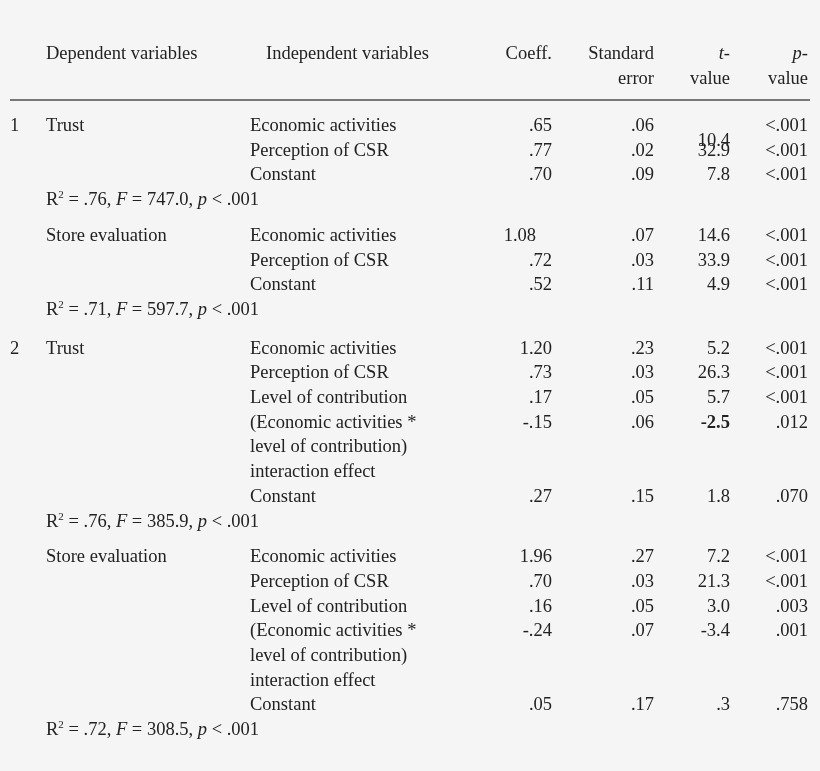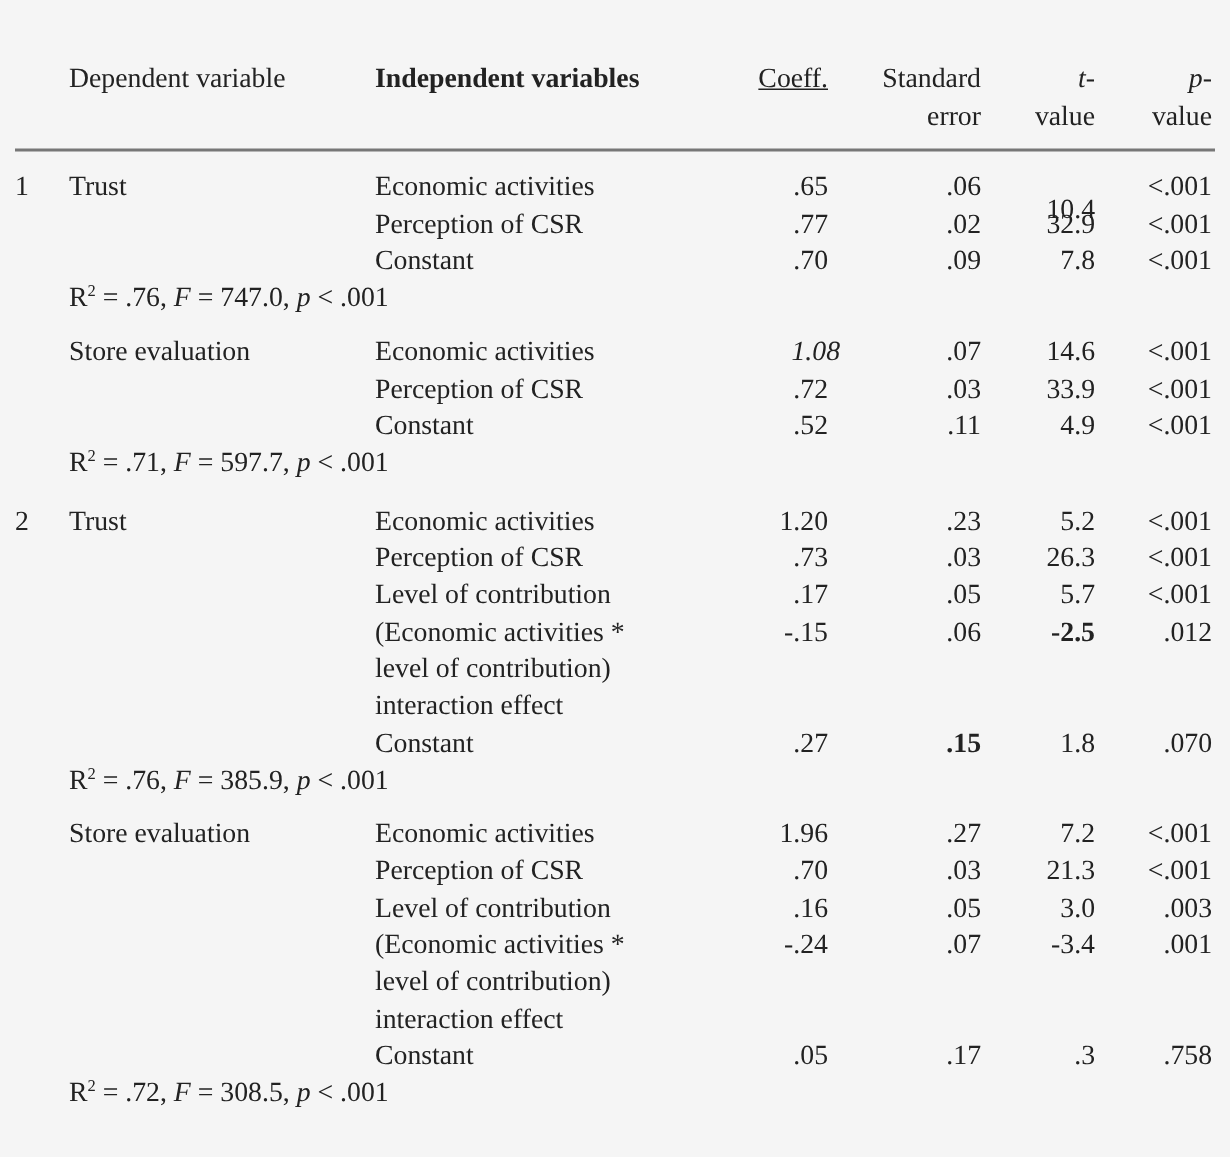--- a/index.html
+++ b/index.html
@@ -27,23 +27,23 @@
       background: #777;
     }
     i { font-style: italic; }
     sup { font-size: 11px; vertical-align: 7px; line-height: 0; }
   </style>
 </head>
 <body>
 
 <div>
 
-  <div class="abs" style="left:46px;top:41px;">Dependent variable</div>
-  <div class="abs" style="left:250px;top:41px;font-weight:bold;">Independent variables</div>
-  <div class="abs r" style="right:268px;top:41px;text-decoration:underline;">Coeff.</div>
+  <div class="abs" style="left:46px;top:41px;">Dependent variables</div>
+  <div class="abs" style="left:266px;top:41px;">Independent variables</div>
+  <div class="abs r" style="right:268px;top:41px;">Coeff.</div>
   <div class="abs r" style="right:166px;top:41px;">Standard</div>
   <div class="abs r" style="right:166px;top:66px;">error</div>
   <div class="abs r" style="right:90px;top:41px;"><i>t-</i></div>
   <div class="abs r" style="right:90px;top:66px;">value</div>
   <div class="abs r" style="right:12px;top:41px;"><i>p-</i></div>
   <div class="abs r" style="right:12px;top:66px;">value</div>
 
   <div class="hdr-rule"></div>
 
   <div id="body-rows">
@@ -60,21 +60,21 @@
       <div class="abs r" style="right:90px;top:137.7px;">32.9</div>
       <div class="abs r" style="right:12px;top:137.7px;">&lt;.001</div>
       <div class="abs" style="left:250px;top:162.39999999999998px;">Constant</div>
       <div class="abs r" style="right:268px;top:162.39999999999998px;">.70</div>
       <div class="abs r" style="right:166px;top:162.39999999999998px;">.09</div>
       <div class="abs r" style="right:90px;top:162.39999999999998px;">7.8</div>
       <div class="abs r" style="right:12px;top:162.39999999999998px;">&lt;.001</div>
       <div class="abs" style="left:46px;top:187.09999999999997px;"><span style="white-space: pre;">R</span><sup style="white-space: pre;">2</sup><span style="white-space: pre;"> = </span><span style="white-space: pre;">.76</span><span style="white-space: pre;">, </span><i style="white-space: pre;">F</i><span style="white-space: pre;"> = </span><span style="white-space: pre;">747.0</span><span style="white-space: pre;">, </span><i style="white-space: pre;">p</i><span style="white-space: pre;"> &lt; </span><span style="white-space: pre;">.001</span></div>
       <div class="abs" style="left:46px;top:222.79999999999995px;">Store evaluation</div>
       <div class="abs" style="left:250px;top:222.79999999999995px;">Economic activities</div>
-      <div class="abs r" style="right:260px;top:222.79999999999995px;font-style:italic;">1.08</div>
+      <div class="abs r" style="right:284px;top:222.79999999999995px;">1.08</div>
       <div class="abs r" style="right:166px;top:222.79999999999995px;">.07</div>
       <div class="abs r" style="right:90px;top:222.79999999999995px;text-align:center;">14.6</div>
       <div class="abs r" style="right:12px;top:222.79999999999995px;">&lt;.001</div>
       <div class="abs" style="left:250px;top:247.49999999999994px;">Perception of CSR</div>
       <div class="abs r" style="right:268px;top:247.49999999999994px;">.72</div>
       <div class="abs r" style="right:166px;top:247.49999999999994px;">.03</div>
       <div class="abs r" style="right:90px;top:247.49999999999994px;">33.9</div>
       <div class="abs r" style="right:12px;top:247.49999999999994px;">&lt;.001</div>
       <div class="abs" style="left:250px;top:272.19999999999993px;">Constant</div>
       <div class="abs r" style="right:268px;top:272.19999999999993px;">.52</div>
@@ -101,21 +101,21 @@
       <div class="abs r" style="right:12px;top:384.9999999999999px;">&lt;.001</div>
       <div class="abs" style="left:250px;top:409.6999999999999px;">(Economic activities *</div>
       <div class="abs r" style="right:268px;top:409.6999999999999px;">-.15</div>
       <div class="abs r" style="right:166px;top:409.6999999999999px;">.06</div>
       <div class="abs r" style="right:90px;top:409.6999999999999px;font-weight:bold;">-2.5</div>
       <div class="abs r" style="right:12px;top:409.6999999999999px;">.012</div>
       <div class="abs" style="left:250px;top:434.39999999999986px;">level of contribution)</div>
       <div class="abs" style="left:250px;top:459.09999999999985px;">interaction effect</div>
       <div class="abs" style="left:250px;top:483.79999999999984px;">Constant</div>
       <div class="abs r" style="right:268px;top:483.79999999999984px;">.27</div>
-      <div class="abs r" style="right:166px;top:483.79999999999984px;font-weight:bold;">.15</div>
+      <div class="abs r" style="right:166px;top:483.79999999999984px;">.15</div>
       <div class="abs r" style="right:90px;top:483.79999999999984px;">1.8</div>
       <div class="abs r" style="right:12px;top:483.79999999999984px;">.070</div>
       <div class="abs" style="left:46px;top:508.49999999999983px;"><span style="white-space: pre;">R</span><sup style="white-space: pre;">2</sup><span style="white-space: pre;"> = </span><span style="white-space: pre;">.76</span><span style="white-space: pre;">, </span><i style="white-space: pre;">F</i><span style="white-space: pre;"> = </span><span style="white-space: pre;">385.9</span><span style="white-space: pre;">, </span><i style="white-space: pre;">p</i><span style="white-space: pre;"> &lt; </span><span style="white-space: pre;">.001</span></div>
       <div class="abs" style="left:46px;top:544.1999999999998px;">Store evaluation</div>
       <div class="abs" style="left:250px;top:544.1999999999998px;">Economic activities</div>
       <div class="abs r" style="right:268px;top:544.1999999999998px;">1.96</div>
       <div class="abs r" style="right:166px;top:544.1999999999998px;">.27</div>
       <div class="abs r" style="right:90px;top:544.1999999999998px;">7.2</div>
       <div class="abs r" style="right:12px;top:544.1999999999998px;">&lt;.001</div>
       <div class="abs" style="left:250px;top:568.8999999999999px;">Perception of CSR</div>

